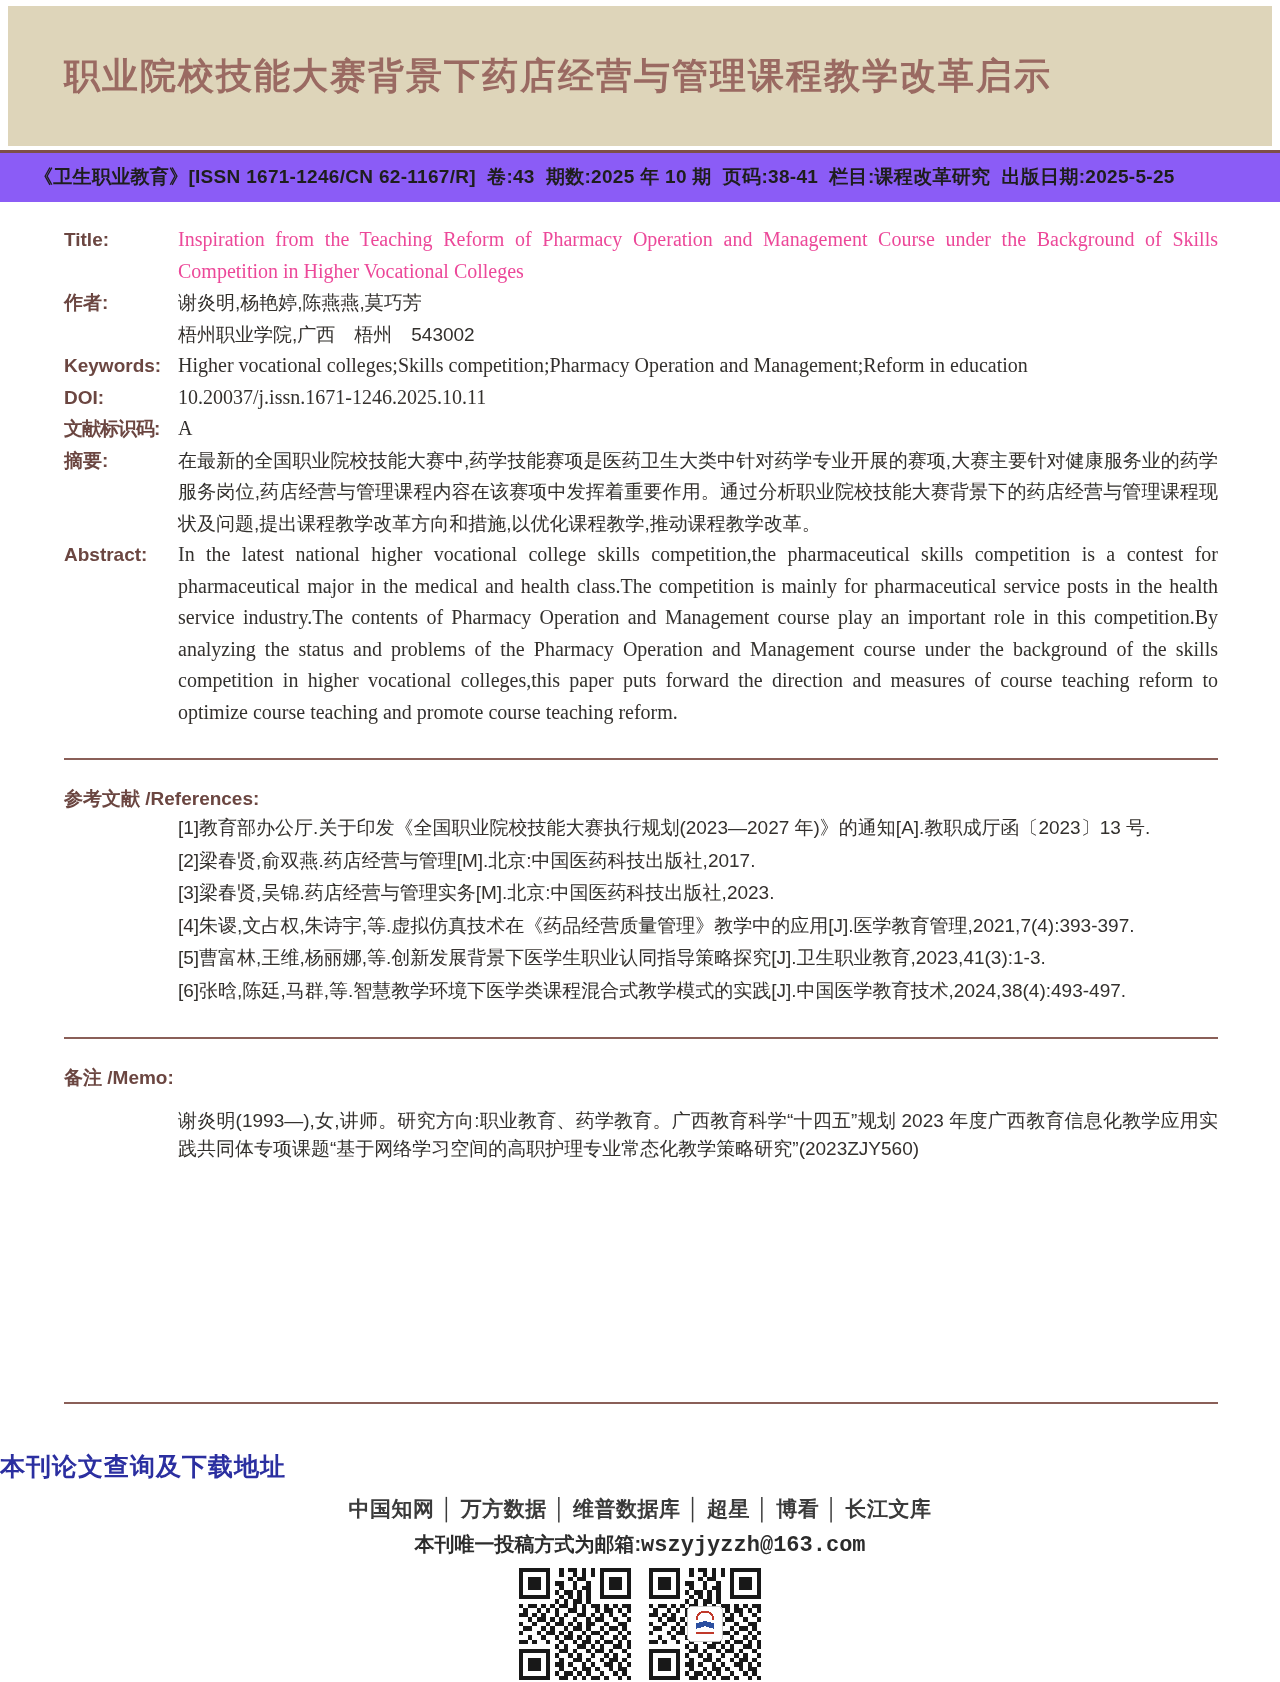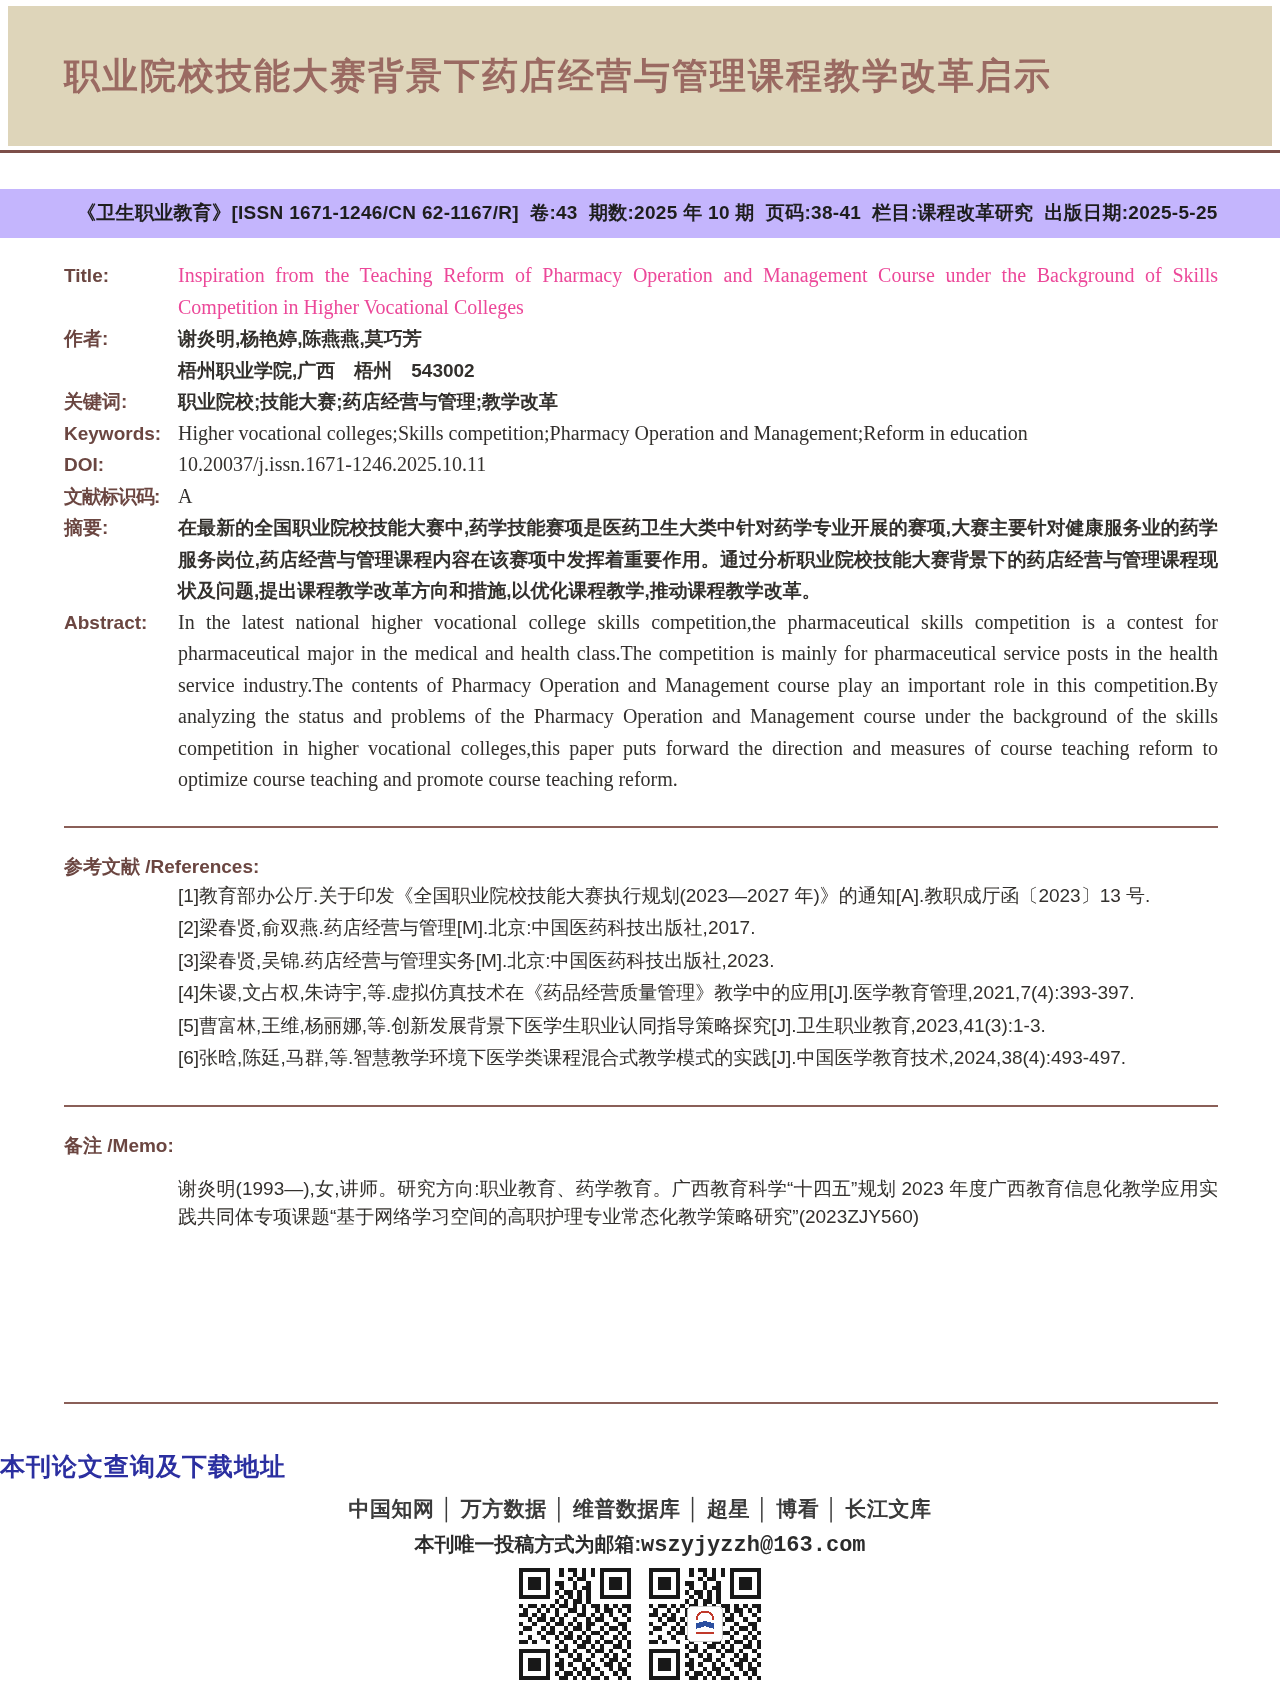--- a/index.html
+++ b/index.html
@@ -5,30 +5,30 @@
   html,body{margin:0;padding:0;background:#fff;}
   .page{position:relative;width:1280px;height:1682px;background:#ffffff;overflow:hidden;
         font-family:"Liberation Sans",sans-serif;color:#35322f;}
 
   
   .banner{margin:6px 8px 0 8px;height:140px;background:#ded5ba;display:flex;align-items:center;}
   .banner h1{margin:0 0 0 56px;font-size:36px;font-weight:bold;letter-spacing:2px;color:#9a6a62;}
 
   .rule-top{height:3px;background:#7d4f49;margin-top:4px;}
 
-  .journal-bar{background:#c4b5fd;padding:11px 0 12px 77px;margin-top:36px;}
+  .journal-bar{background:#8b5cf6;padding:11px 0 12px 34px;}
   .journal-bar span{font-size:19px;font-weight:bold;color:#1e1e1e;white-space:pre-wrap;letter-spacing:.3px;}
 
   
   .content{padding:22px 62px 0 64px;}
   .row{display:flex;}
   .lbl{flex:none;width:114px;font-size:19px;font-weight:bold;color:#6b4641;line-height:31.5px;}
   .lbl.wide{width:114px;letter-spacing:-1px;}
   .val{flex:1;font-size:19px;line-height:31.5px;}
-  .val.cn{font-weight:700;color:#33302d;}
+  .val.cn{font-weight:400;color:#33302d;}
   .val.en{font-family:"Liberation Serif",serif;font-size:20px;color:#33302d;}
   .val.maroon{color:#ec4899;font-weight:500;}
   .just{text-align:justify;}
 
   
   .hr{border:none;border-top:2px solid #8a5f58;margin:30px 0 0 0;}
   .sec-head{margin-top:26px;font-size:19px;font-weight:bold;color:#6b4641;}
   .indent{margin-left:114px;}
   .ref-item{font-size:19px;line-height:32.5px;font-weight:500;color:#33302d;text-align:justify;}
   .memo-text{font-size:19px;line-height:28px;font-weight:500;color:#33302d;text-align:justify;margin-top:16px;}
@@ -69,24 +69,20 @@
 
     <div class="row">
       <div class="lbl">作者:</div>
       <div class="val cn">
         <div>谢炎明,杨艳婷,陈燕燕,莫巧芳</div>
         <div>梧州职业学院,广西　梧州　543002</div>
       </div>
     </div>
 
 
-    <div class="row">
-      <div class="lbl">关键词:</div>
-      <div class="val cn">职业院校;技能大赛;药店经营与管理;教学改革</div>
-    </div>
 
     <div class="row">
       <div class="lbl">Keywords:</div>
       <div class="val en">Higher vocational colleges;Skills competition;Pharmacy Operation and Management;Reform in education</div>
     </div>
 
 
     <div class="row">
       <div class="lbl">DOI:</div>
       <div class="val en">10.20037/j.issn.1671-1246.2025.10.11</div>

